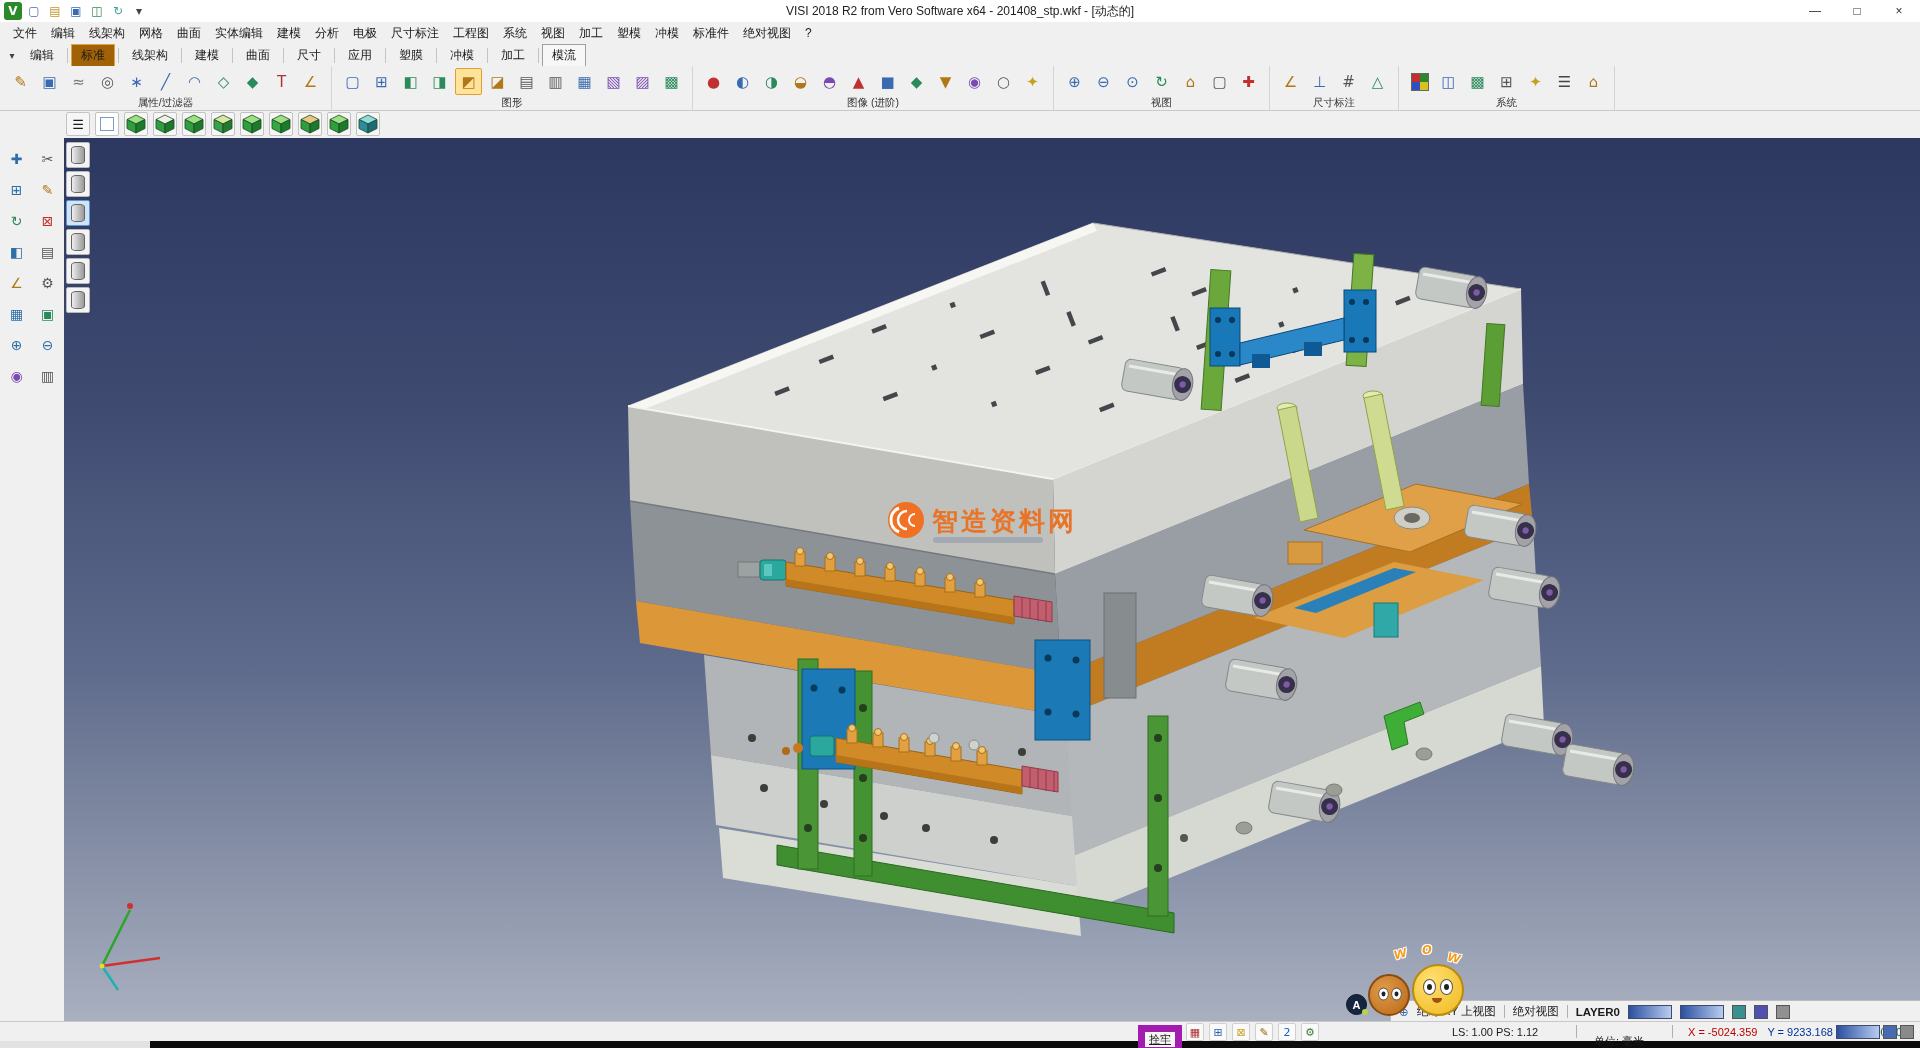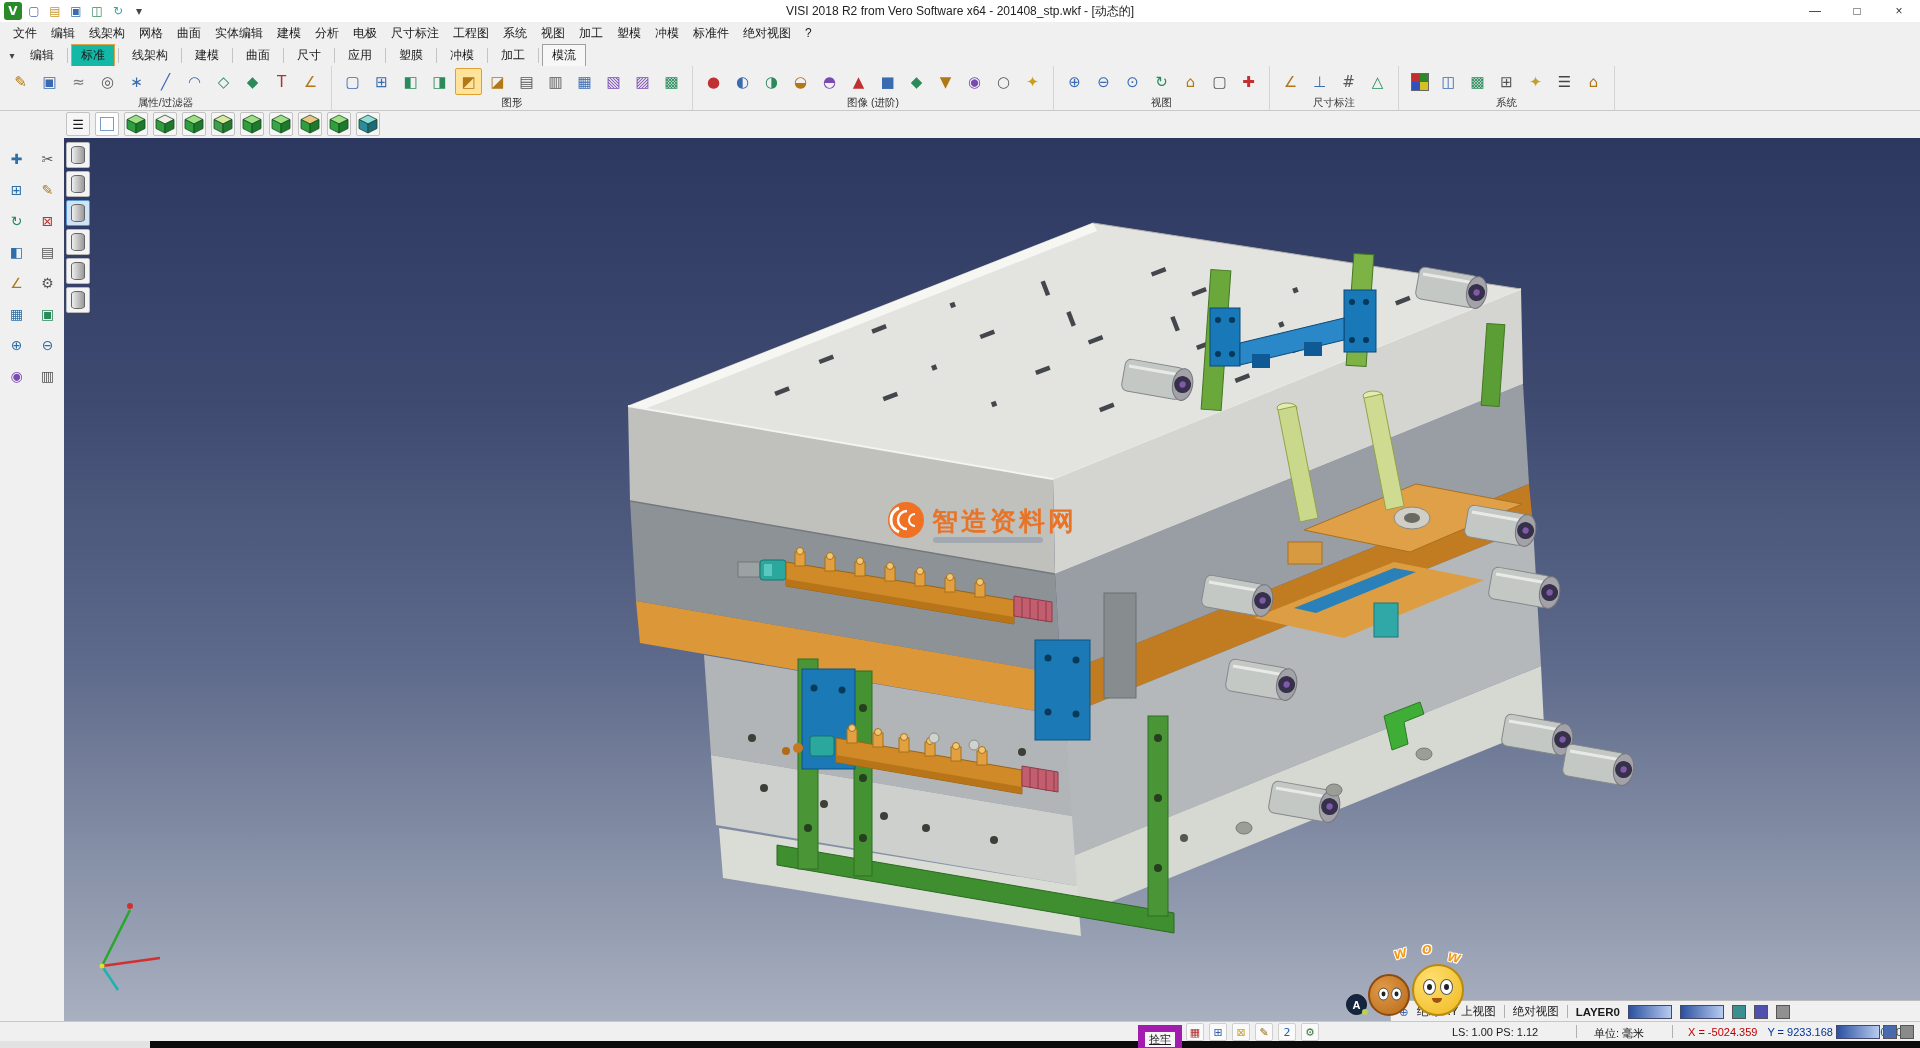--- a/index.html
+++ b/index.html
@@ -22,21 +22,21 @@
   
   .menubar{position:absolute;left:0;top:22px;width:1920px;height:22px;background:#f0f0f0;
            display:flex;align-items:center;padding-left:6px;border-bottom:1px solid #e2e2e2;}
   .menu-item{padding:2px 7px;cursor:default;white-space:nowrap;}
 
   
   .tabbar{position:absolute;left:0;top:44px;width:1920px;height:22px;background:#f0f0f0;
           display:flex;align-items:center;padding-left:4px;border-bottom:1px solid #dcdcdc;}
   .tab-caret{width:16px;text-align:center;color:#444;font-size:10px;}
   .tab{padding:2px 9px;border:1px solid transparent;white-space:nowrap;}
-  .tab.active{background:#14b8a6;border-color:#e0a343;}
+  .tab.active{background:#a16207;border-color:#e0a343;}
   .tab.boxed{background:#f7f7f7;border-color:#9f9f9f;}
   .tsep{width:1px;height:15px;background:#c4c4c4;margin:0 3px;}
 
   
   .toolbar{position:absolute;left:0;top:66px;width:1920px;height:44px;background:#f0f0f0;
            display:flex;border-bottom:1px solid #c9c9c9;}
   .tgroup{display:flex;flex-direction:column;border-right:1px solid #d4d4d4;padding:1px 7px 0 7px;}
   .trow{display:flex;align-items:center;gap:2px;height:29px;}
   .ticon{width:25px;height:25px;display:flex;align-items:center;justify-content:center;
          font-size:15px;border:1px solid transparent;border-radius:2px;}
@@ -106,21 +106,21 @@
 
   .status-lower{position:absolute;left:0;top:1021px;width:1920px;height:19px;background:#f0f0f0;
                 border-top:1px solid #c8c8c8;font-size:11px;z-index:10;}
   .status-lower>div{position:absolute;}
   .sl-lock{left:1138px;top:3px;padding:0 4px;border:7px solid #a21caf;background:#f6f6f6;text-decoration:underline;}
   .sl-icons{left:1186px;top:1px;display:flex;gap:5px;}
   .slicon{width:16px;height:16px;display:flex;align-items:center;justify-content:center;font-size:11px;
           border:1px solid #cfcfcf;background:#fafafa;border-radius:2px;}
   .sl-scale{left:1452px;top:4px;}
   .sl-sep1{left:1576px;top:3px;width:1px;height:13px;background:#b0b0b0;}
-  .sl-units{left:1594px;top:4px;}
+  .sl-units{left:1594px;top:12px;}
   .sl-sep2{left:1672px;top:3px;width:1px;height:13px;background:#b0b0b0;}
   .sl-coords{left:1688px;top:4px;display:flex;gap:10px;white-space:nowrap;}
   .sl-bars{right:6px;top:3px;display:flex;gap:3px;}
 
   .taskstrip{position:absolute;left:0;top:1040px;width:1920px;height:8px;background:#0c0c0c;}
   .taskstrip .lite{position:absolute;left:0;top:0;width:150px;height:8px;background:#e2e2e2;}
 </style>
 </head>
 <body>
 

